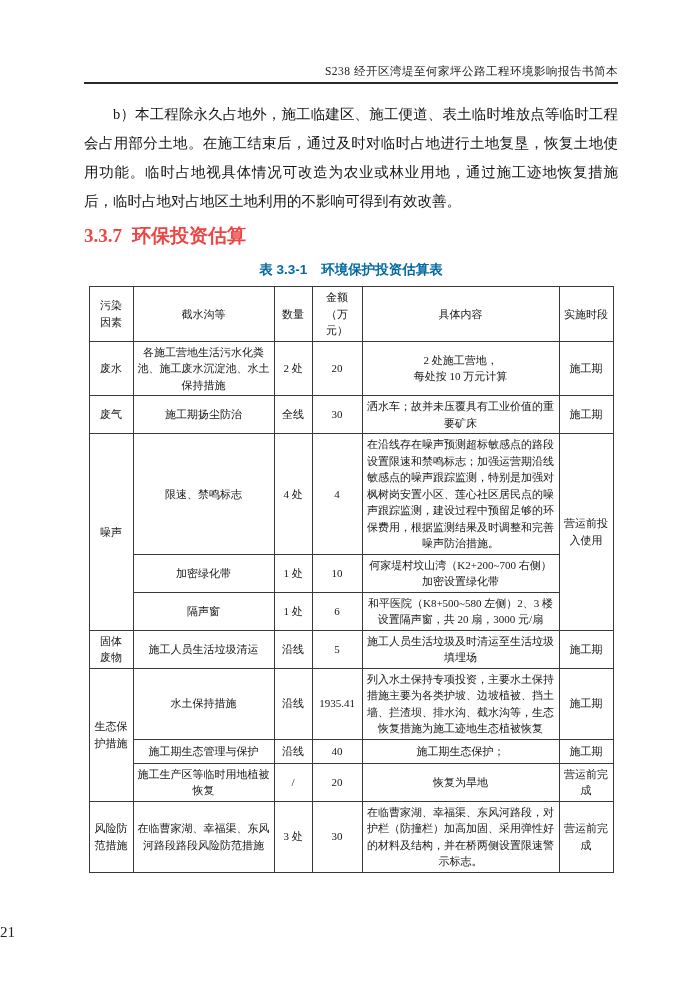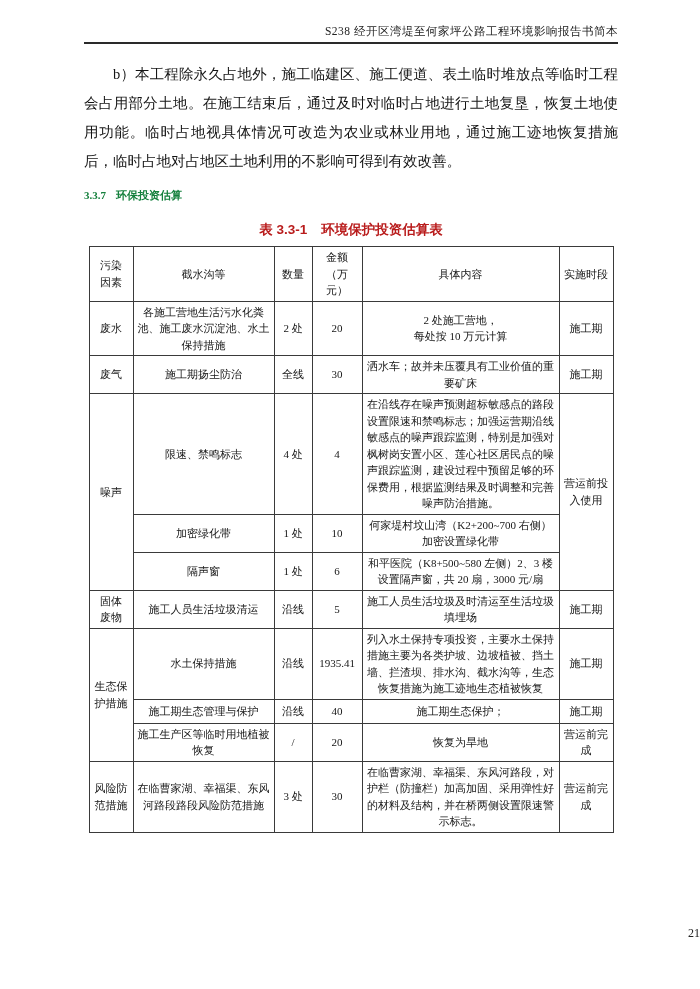--- a/index.html
+++ b/index.html
@@ -1,52 +1,52 @@
 <!DOCTYPE html>
 <html><head>
 <meta charset="utf-8">
 <style>
   html,body{margin:0;padding:0;background:#e8e8e8;}
   .page{
     width:700px;height:989px;background:#ffffff;position:relative;
     margin:0 auto;box-sizing:border-box;
-    padding:24px 82px 0 84px;
+    padding:64px 82px 0 84px;
     font-family:"Liberation Serif","DejaVu Serif",serif;
     color:#161616;
   }
   .running-header{
     text-align:right;font-size:11.5px;letter-spacing:.5px;color:#222;
   }
   .header-rule{border-bottom:2px solid #2a2a2a;margin-top:3px;}
   .body-text{margin-top:16px;}
   .para{
     margin:0;font-size:14.5px;line-height:29px;
     text-align:justify;text-indent:2em;color:#141414;
   }
   .section-heading{
-    margin:6px 0 4px 0;font-size:11px;line-height:27px;font-weight:bold;color:#15803d;
+    margin:6px 0 4px 0;font-size:19px;line-height:27px;font-weight:bold;color:#ef4444;
   }
   .section-heading .sec-num{margin-right:10px;}
   .table-caption{
-    text-align:center;font-weight:bold;font-size:13.5px;margin:12px 0 7px 0;color:#b91c1c;
+    text-align:center;font-weight:bold;font-size:13.5px;margin:12px 0 7px 0;color:#0369a1;
     font-family:"Liberation Sans","DejaVu Sans",sans-serif;
   }
   .table-caption .cap-label{margin-right:14px;}
   table.est{
     border-collapse:collapse;table-layout:fixed;width:524px;margin:0 auto;
     font-size:11px;color:#161616;
   }
   table.est td,table.est th{
     border:1px solid #3a3a3a;text-align:center;vertical-align:middle;
     padding:2px 3px;font-weight:normal;white-space:pre-line;line-height:1.5;
     overflow:hidden;
   }
   .page-number{
     position:absolute;bottom:48px;left:0;width:100%;
-    text-align:right;font-size:12px;color:#222;
+    text-align:left;font-size:15px;color:#222;
   }
 </style>
 </head>
 <body>
 
 <div class="page">
 
   <header>
     <div class="running-header">S238 经开区湾堤至何家坪公路工程环境影响报告书简本</div>
     <div class="header-rule"></div>

